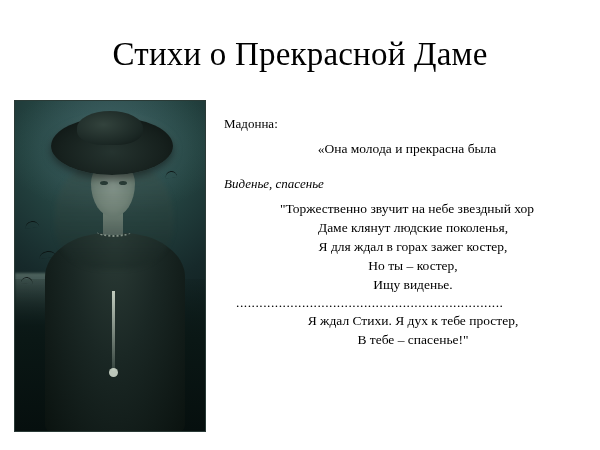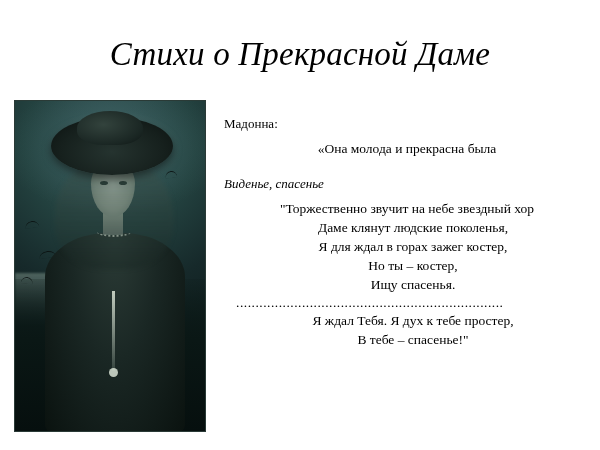--- a/index.html
+++ b/index.html
@@ -24,21 +24,20 @@
     left: 0;
     top: 34px;
     width: 600px;
     text-align: center;
     font-family: "Liberation Serif", serif;
     font-size: 33px;
     line-height: 40px;
     color: #000000;
     letter-spacing: 0.2px;
     white-space: nowrap;
-    font-style: italic;
   }
 
   
   .illustration {
     position: absolute;
     left: 14px;
     top: 100px;
     width: 190px;
     height: 330px;
     border: 1px solid #2a3a36;
@@ -231,19 +230,19 @@
   <div class="content">
 
     <div class="sec-head">Мадонна:</div>
     <div class="poem-line">«Она молода и прекрасна была</div>
 
     <div class="sec-head second">Виденье, спасенье</div>
     <div class="poem-line">"Торжественно звучит на небе звездный хор</div>
     <div class="poem-line indent">Даме клянут людские поколенья,</div>
     <div class="poem-line indent">Я для ждал в горах зажег костер,</div>
     <div class="poem-line indent">Но ты – костер,</div>
-    <div class="poem-line indent">Ищу спасенья.</div>
+    <div class="poem-line indent">Ищу виденье.</div>
     <div class="dots">.....................................................................</div>
-    <div class="poem-line indent">Я ждал Тебя. Я дух к тебе простер,</div>
+    <div class="poem-line indent">Я ждал Стихи. Я дух к тебе простер,</div>
     <div class="poem-line indent">В тебе – спасенье!"</div>
 
   </div>
 </div>
 
 </body></html>

